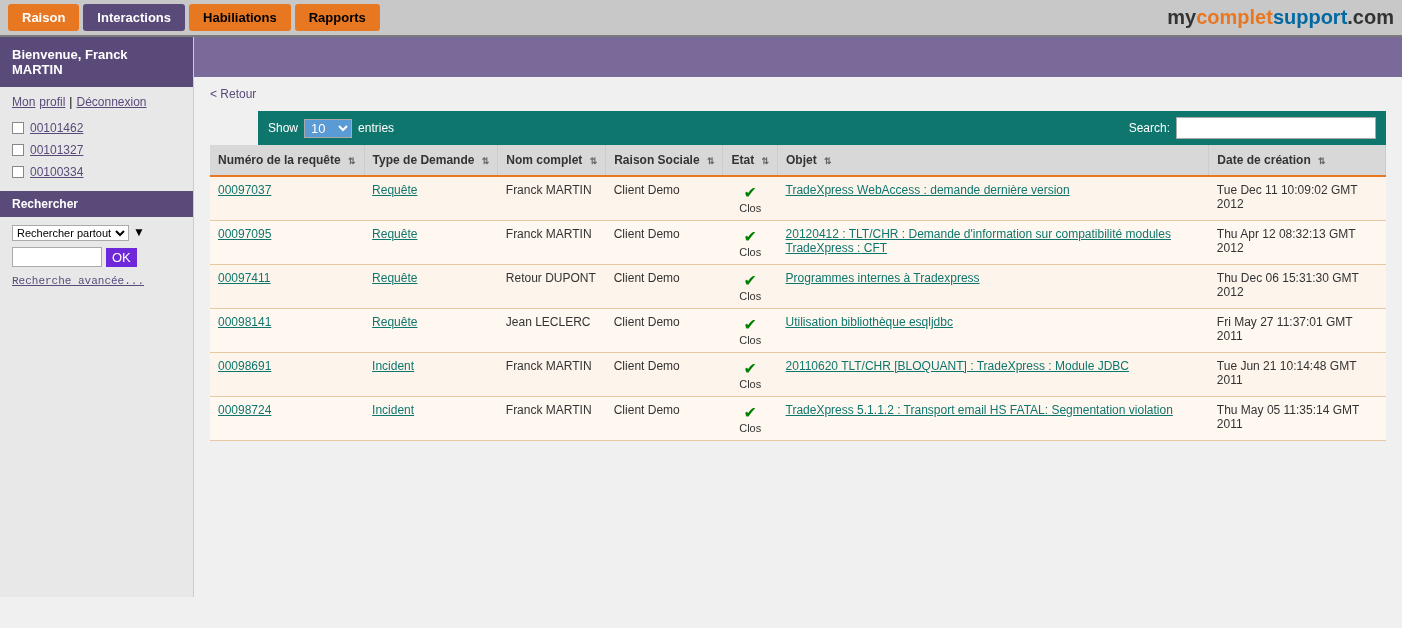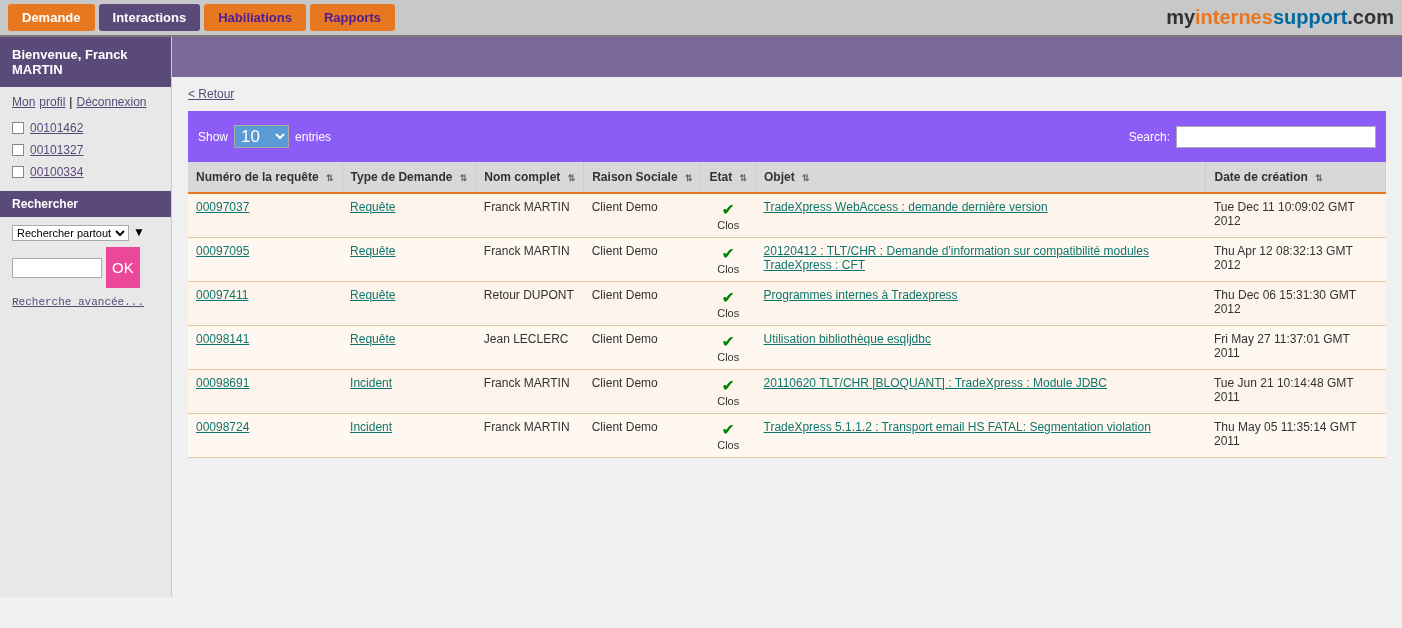--- a/index.html
+++ b/index.html
@@ -17,38 +17,38 @@
     .nav-btn {
       padding: 6px 14px;
       font-size: 13px;
       font-weight: bold;
       cursor: pointer;
       border: none;
       border-radius: 3px;
     }
     .nav-btn.orange { background: #e87722; color: white; }
     .nav-btn.active { background: #5a4a7a; color: white; }
-    .nav-btn.plain { background: #e87722; color: #4c1d95; }
+    .nav-btn.plain { background: #e87722; color: #000000; }
 
     #logo {
       margin-left: auto;
       font-size: 20px;
       font-weight: bold;
       color: #333;
     }
     #logo span.my { color: #333; }
     #logo span.generix { color: #e87722; }
     #logo span.support { color: #0369a1; }
 
     
     #layout { display: flex; min-height: 560px; }
 
     
     #sidebar {
-      width: 172px;
+      width: 194px;
       background: #e8e8e8;
       border-right: 1px solid #ccc;
       flex-shrink: 0;
     }
     .sidebar-welcome {
       background: #5a4a7a;
       color: white;
       padding: 10px 12px;
       font-size: 13px;
       font-weight: bold;
@@ -119,25 +119,25 @@
       align-items: center;
       gap: 4px;
     }
     .sidebar-search-row input[type=text] {
       width: 90px;
       height: 20px;
       border: 1px solid #aaa;
       font-size: 11px;
     }
     .ok-btn {
-      background: #ec4899;
+      background: #6d28d9;
       color: white;
       border: none;
-      padding: 12px 6px;
-      font-size: 15px;
+      padding: 2px 6px;
+      font-size: 13px;
       cursor: pointer;
     }
     .adv-search {
       margin-top: 6px;
     }
     .adv-search a {
       color: #5a4a7a;
       text-decoration: underline;
       font-size: 11px;
       cursor: pointer;
@@ -151,48 +151,48 @@
     }
     #main-header {
       background: #7a6a9a;
       height: 40px;
     }
     #main-body {
       padding: 10px 16px;
     }
     .back-link {
       color: #5a4a7a;
-      text-decoration: underline;
       font-size: 12px;
       cursor: pointer;
       margin-bottom: 10px;
       display: block;
     }
 
     
     .table-controls {
       display: flex;
       align-items: center;
       justify-content: space-between;
-      background: #8b5cf6;
-      padding: 14px 10px;
+      background: #0f766e;
+      padding: 6px 10px;
       margin-bottom: 0;
+      margin-left: 48px;
     }
     .show-entries {
       display: flex;
       align-items: center;
       gap: 6px;
       color: white;
       font-size: 12px;
     }
     .show-entries select {
       background: #5b9bd5;
       color: white;
       border: 1px solid #aaa;
-      font-size: 17px;
+      font-size: 13px;
       padding: 0 2px;
     }
     .search-area {
       display: flex;
       align-items: center;
       gap: 6px;
       color: white;
       font-size: 12px;
     }
     .search-area input {
@@ -252,26 +252,26 @@
     }
     .clos-text {
       color: #333;
       font-size: 11px;
     }
   </style>
 </head>
 <body>
 
 <div id="topbar">
-  <button class="nav-btn orange">Demande</button>
+  <button class="nav-btn orange">Raison</button>
   <button class="nav-btn active">Interactions</button>
   <button class="nav-btn plain">Habiliations</button>
   <button class="nav-btn plain">Rapports</button>
   <div id="logo">
-    <span class="my">my</span><span class="generix">internes</span><span class="support">support</span><span>.com</span>
+    <span class="my">my</span><span class="generix">complet</span><span class="support">support</span><span>.com</span>
   </div>
 </div>
 
 <div id="layout">
 
   <div id="sidebar">
     <div class="sidebar-welcome">
       <div>Bienvenue, Franck</div>
       <div>MARTIN</div>
     </div>

